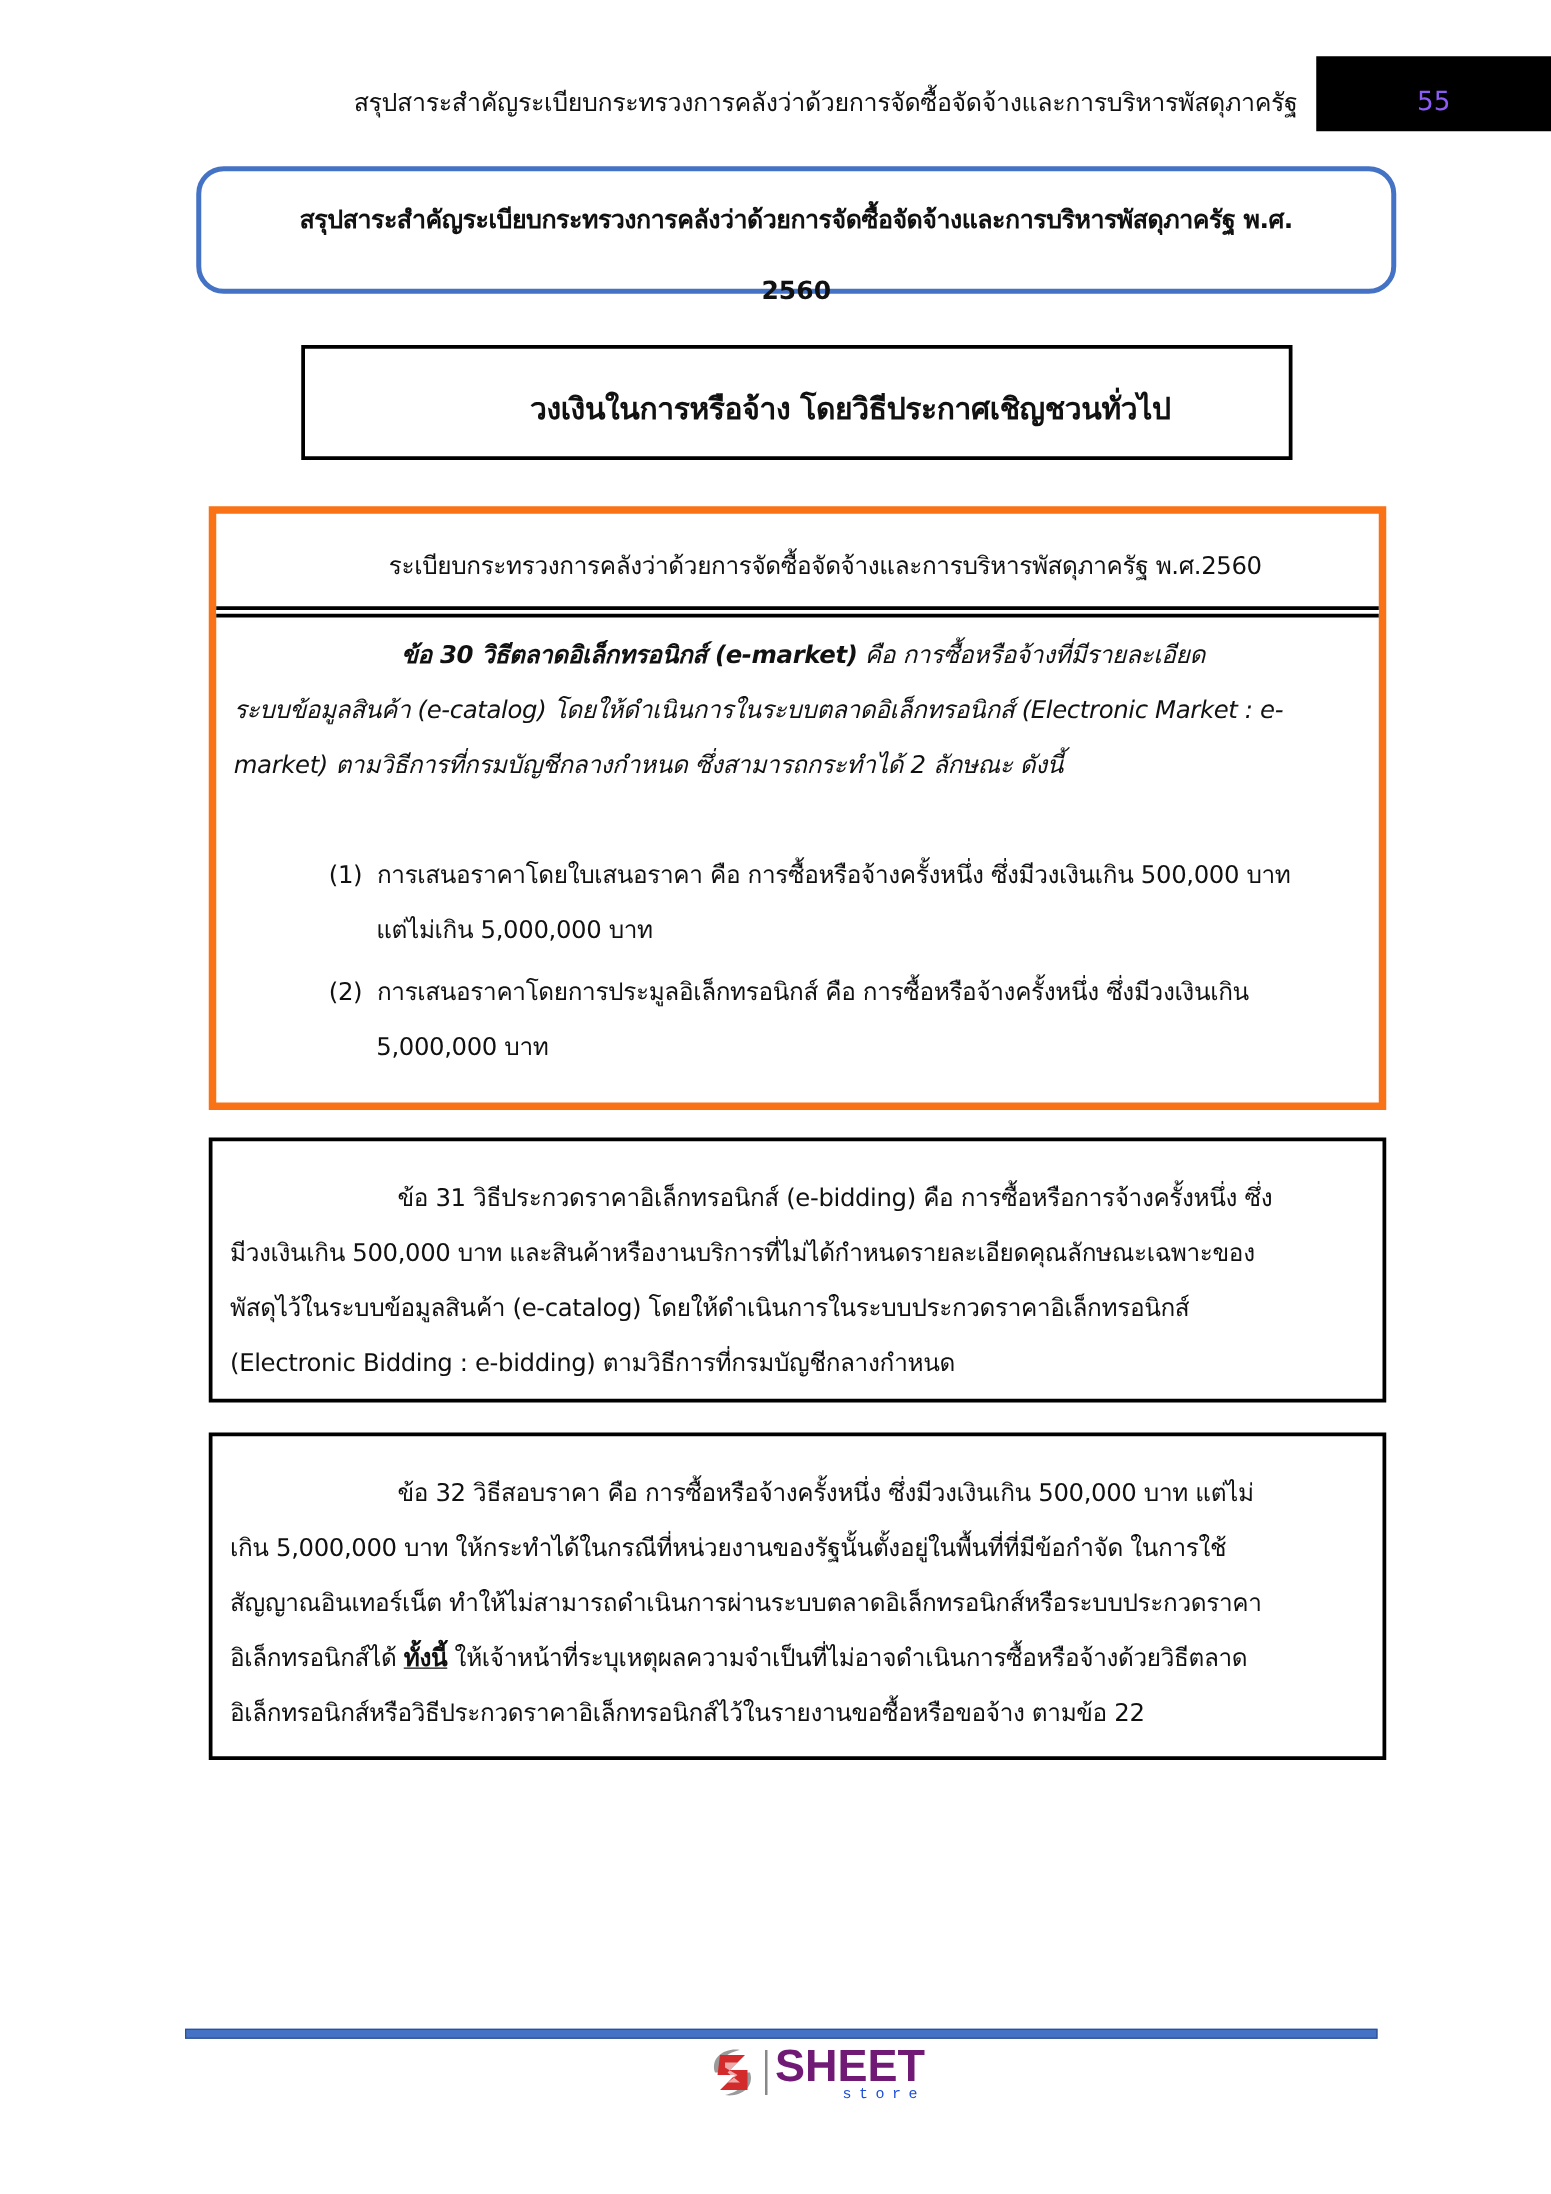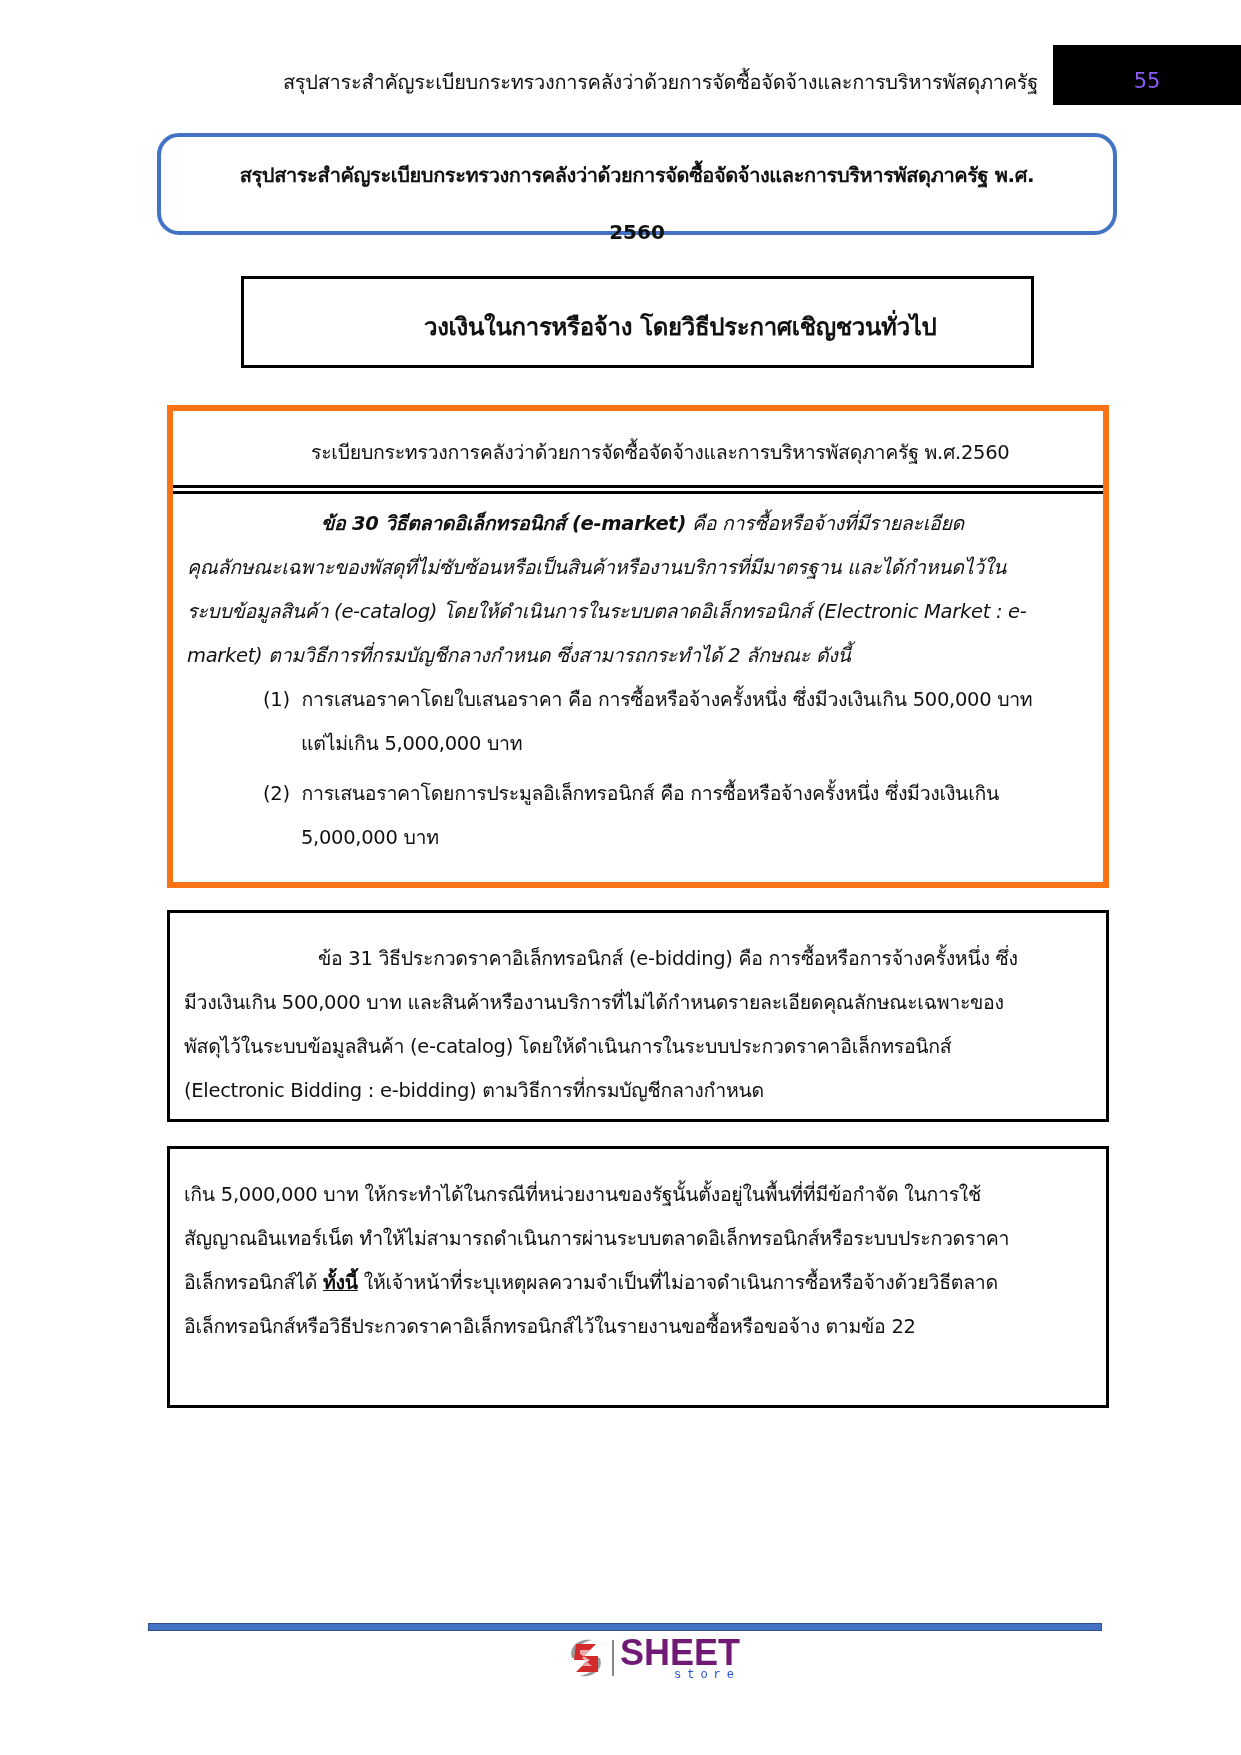--- a/index.html
+++ b/index.html
@@ -65,21 +65,20 @@
 <div class="reg-box">
   <div class="reg-head">
     <div class="txt">ระเบียบกระทรวงการคลังว่าด้วยการจัดซื้อจัดจ้างและการบริหารพัสดุภาครัฐ พ.ศ.2560</div>
   </div>
   <div class="reg-sep"></div>
   <div class="reg-body">
     <div class="para" style="left:14px; top:8px;font-style:italic;">
       <div class="line" style="padding-left:134px;">
         <span class="bold">ข้อ 30 วิธีตลาดอิเล็กทรอนิกส์ (e-market)</span><span> คือ การซื้อหรือจ้างที่มีรายละเอียด</span>
       </div>
-      <div class="line">คุณลักษณะเฉพาะของพัสดุที่ไม่ซับซ้อนหรือเป็นสินค้าหรืองานบริการที่มีมาตรฐาน และได้กำหนดไว้ใน</div>
       <div class="line">ระบบข้อมูลสินค้า  (e-catalog) โดยให้ดำเนินการในระบบตลาดอิเล็กทรอนิกส์ (Electronic Market : e-</div>
       <div class="line">market) ตามวิธีการที่กรมบัญชีกลางกำหนด ซึ่งสามารถกระทำได้ 2 ลักษณะ ดังนี้</div>
     </div>
     <div class="para" style="left:90px; top:184px;">
       <div class="line"><span>(1)</span>&nbsp;&nbsp;<span>การเสนอราคาโดยใบเสนอราคา คือ การซื้อหรือจ้างครั้งหนึ่ง ซึ่งมีวงเงินเกิน  500,000 บาท</span></div>
       <div class="line" style="padding-left:38px;">แต่ไม่เกิน 5,000,000 บาท</div>
     </div>
     <div class="para" style="left:90px; top:278px;">
       <div class="line"><span>(2)</span>&nbsp;&nbsp;<span>การเสนอราคาโดยการประมูลอิเล็กทรอนิกส์ คือ การซื้อหรือจ้างครั้งหนึ่ง ซึ่งมีวงเงินเกิน</span></div>
       <div class="line" style="padding-left:38px;">5,000,000 บาท</div>
@@ -91,20 +90,21 @@
   <div class="para" style="left:14px; top:24px;">
     <div class="line" style="padding-left:134px;">ข้อ 31 วิธีประกวดราคาอิเล็กทรอนิกส์ (e-bidding) คือ การซื้อหรือการจ้างครั้งหนึ่ง ซึ่ง</div>
     <div class="line">มีวงเงินเกิน 500,000 บาท และสินค้าหรืองานบริการที่ไม่ได้กำหนดรายละเอียดคุณลักษณะเฉพาะของ</div>
     <div class="line">พัสดุไว้ในระบบข้อมูลสินค้า (e-catalog) โดยให้ดำเนินการในระบบประกวดราคาอิเล็กทรอนิกส์</div>
     <div class="line">(Electronic Bidding : e-bidding) ตามวิธีการที่กรมบัญชีกลางกำหนด</div>
   </div>
 </div>
 
 <div class="box32">
   <div class="para" style="left:14px; top:24px;">
+    <div class="line" style="padding-left:134px;">ข้อ 32 วิธีสอบราคา คือ การซื้อหรือจ้างครั้งหนึ่ง ซึ่งมีวงเงินเกิน 500,000 บาท แต่ไม่</div>
     <div class="line">เกิน 5,000,000 บาท ให้กระทำได้ในกรณีที่หน่วยงานของรัฐนั้นตั้งอยู่ในพื้นที่ที่มีข้อกำจัด ในการใช้</div>
     <div class="line">สัญญาณอินเทอร์เน็ต ทำให้ไม่สามารถดำเนินการผ่านระบบตลาดอิเล็กทรอนิกส์หรือระบบประกวดราคา</div>
     <div class="line">
       <span>อิเล็กทรอนิกส์ได้ </span><span class="u">ทั้งนี้</span><span> ให้เจ้าหน้าที่ระบุเหตุผลความจำเป็นที่ไม่อาจดำเนินการซื้อหรือจ้างด้วยวิธีตลาด</span>
     </div>
     <div class="line">อิเล็กทรอนิกส์หรือวิธีประกวดราคาอิเล็กทรอนิกส์ไว้ในรายงานขอซื้อหรือขอจ้าง ตามข้อ 22</div>
   </div>
 </div>
 
 <div class="footer-rule"></div>

